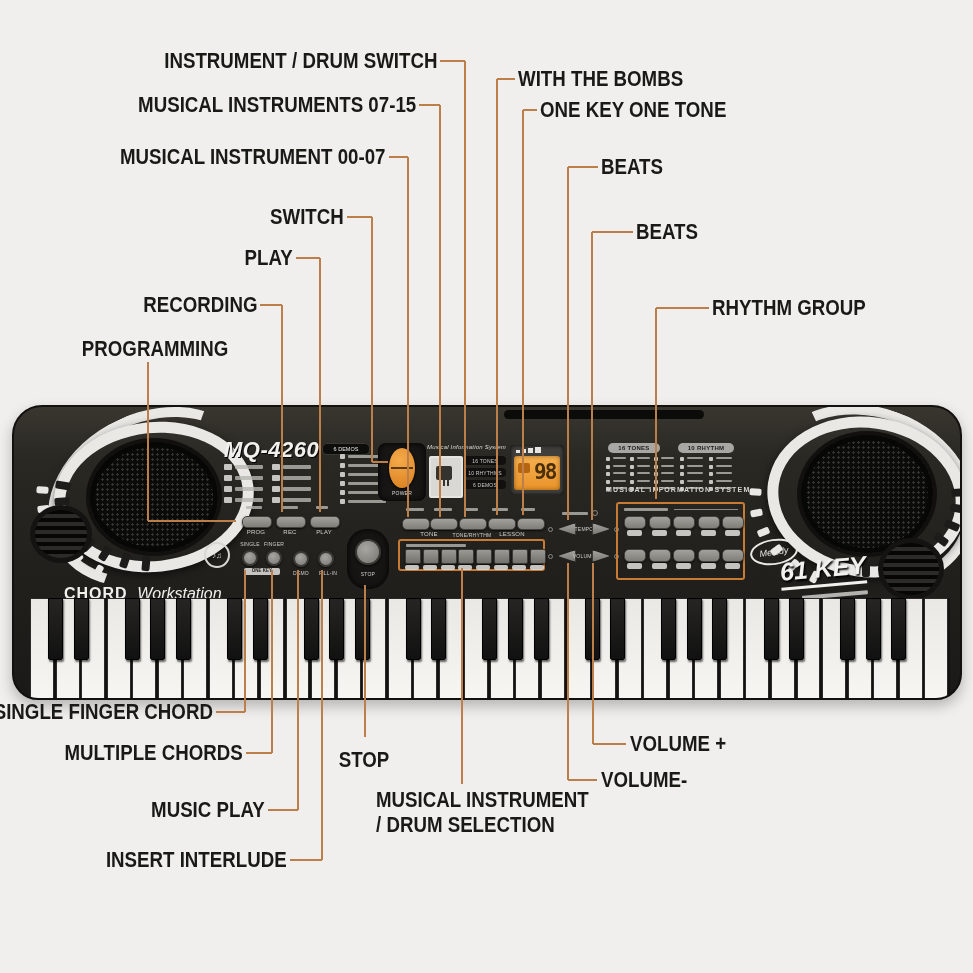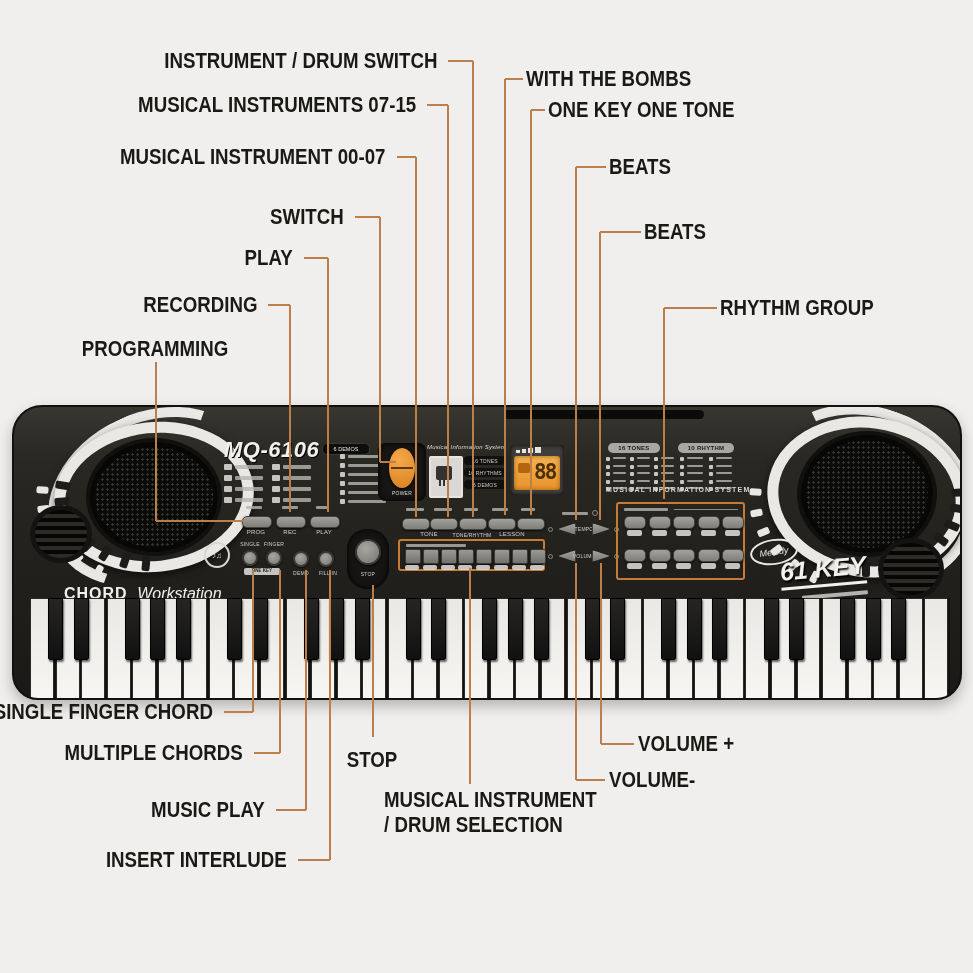--- a/index.html
+++ b/index.html
@@ -33,21 +33,21 @@
   .t5{font-size:5px;color:#cfcecb;letter-spacing:.2px;white-space:nowrap;}
   .t6{font-size:6px;color:#cfcecb;letter-spacing:.2px;white-space:nowrap;}
   .tc{text-align:center;}
   .fauxbar{background:#b7b6b2;opacity:.8;border-radius:1px;}
   .fauxicon{background:#d8d7d3;opacity:.9;border-radius:1px;}
   .arrow{background:linear-gradient(180deg,#a3a19c,#7b7974);border:1px solid #3c3a36;box-sizing:border-box;}
   .aL{clip-path:polygon(0 50%,100% 0,100% 100%);}
   .aR{clip-path:polygon(100% 50%,0 0,0 100%);}
   .dotc{border:1px solid #8a8884;border-radius:50%;box-sizing:border-box;}
   
-  #callouts{position:absolute;inset:0;z-index:10;margin-left:8px;}
+  #callouts{position:absolute;inset:0;z-index:10;}
   .callout{position:absolute;font-weight:700;font-size:22px;color:#191916;white-space:nowrap;
            font-family:"Liberation Sans",sans-serif;line-height:1.12;}
   .cl{position:absolute;background:#bc7f49;}
   
   #lcdScreen{background:linear-gradient(180deg,#f5b050,#e8932a);border-radius:3px;
              box-shadow:inset 0 0 4px rgba(90,50,0,.6);}
   .lcdnum{font-family:"DejaVu Sans Mono",monospace;font-weight:700;color:#4a2f08;font-size:21px;letter-spacing:-2px;}
   .hdrpill{background:#a8a7a3;border-radius:5px;color:#1c1b19;font-weight:700;font-size:6px;
            display:flex;align-items:center;justify-content:center;letter-spacing:.3px;}
 </style>
@@ -94,21 +94,21 @@
         <div class="abs" style="left: 43.9px; top: 153.5px; width: 7px; height: 12px; background: rgb(233, 232, 229); transform: rotate(208deg); border-radius: 2px;"></div>
         <div class="abs" style="left: 23px; top: 141.9px; width: 7px; height: 12px; background: rgb(233, 232, 229); transform: rotate(221deg); border-radius: 2px;"></div>
         <div class="abs" style="left: 5.9px; top: 126.9px; width: 7px; height: 12px; background: rgb(233, 232, 229); transform: rotate(234deg); border-radius: 2px;"></div>
         <div class="abs" style="left: -6.6px; top: 109.2px; width: 7px; height: 12px; background: rgb(233, 232, 229); transform: rotate(247deg); border-radius: 2px;"></div>
         <div class="abs" style="left: -13.8px; top: 89.6px; width: 7px; height: 12px; background: rgb(233, 232, 229); transform: rotate(260deg); border-radius: 2px;"></div>
         <div class="abs" style="left: -15.3px; top: 69.3px; width: 7px; height: 12px; background: rgb(233, 232, 229); transform: rotate(273deg); border-radius: 2px;"></div>
       </div>
     <div class="vent" style="left:16px;top:98px;width:62px;height:58px;"></div>
     <div class="vent" style="left:864px;top:131px;width:66px;height:62px;"></div>
 
-    <div class="abs" style="left:210px;top:30px;font-size:22px;font-weight:900;font-style:italic;color:#f2f1ee;letter-spacing:.5px;text-shadow:1px 1px 0 #000;">MQ-6106</div>
+    <div class="abs" style="left:210px;top:30px;font-size:22px;font-weight:900;font-style:italic;color:#f2f1ee;letter-spacing:.5px;text-shadow:1px 1px 0 #000;">MQ-4260</div>
     <div class="abs" style="left:308px;top:36px;width:46px;height:10px;background:#0d0d0c;border:1px solid #3a3936;border-radius:5px;color:#e8e7e4;font-size:5.5px;display:flex;align-items:center;justify-content:center;">6 DEMOS</div>
 
     <div class="abs" id="instrList" style="left:210px;top:55px;width:100px;height:46px;">
         <div class="abs" style="left: 0px; top: 2px; width: 48px; height: 6px;">
           <div class="abs fauxicon" style="left: 0px; top: 0px; width: 8px; height: 6px;"></div>
           <div class="abs fauxbar" style="left: 11px; top: 1px; width: 28px; height: 4px;"></div>
         </div>
         <div class="abs" style="left: 0px; top: 13px; width: 48px; height: 6px;">
           <div class="abs fauxicon" style="left: 0px; top: 0px; width: 8px; height: 6px;"></div>
           <div class="abs fauxbar" style="left: 11px; top: 1px; width: 28px; height: 4px;"></div>
@@ -183,21 +183,21 @@
       <div class="abs t5" style="left:0;top:24px;width:42px;height:9px;background:#11100f;border-radius:4px;display:flex;align-items:center;justify-content:center;">6 DEMOS</div>
     </div>
 
     <div class="abs" style="left:496px;top:38px;width:54px;height:50px;background:#413f3c;border-radius:4px;box-shadow:inset 0 0 4px #000;">
       <div class="abs" style="left:6px;top:5px;width:4px;height:3px;background:#e6e5e2;"></div>
       <div class="abs" style="left:12px;top:4px;width:4px;height:4px;background:#e6e5e2;"></div>
       <div class="abs" style="left:18px;top:3px;width:5px;height:5px;background:#e6e5e2;"></div>
       <div class="abs" style="left:25px;top:2px;width:6px;height:6px;background:#e6e5e2;"></div>
       <div class="abs" id="lcdScreen" style="left:4px;top:11px;width:46px;height:34px;">
         <div class="abs" style="left:4px;top:7px;width:12px;height:10px;background:#b5650f;border-radius:2px;"></div>
-        <div class="abs lcdnum" style="left:20px;top:4px;">88</div>
+        <div class="abs lcdnum" style="left:20px;top:4px;">98</div>
       </div>
     </div>
 
     <div class="abs hdrpill" style="left:594px;top:36px;width:52px;height:10px;">16 TONES</div>
     <div class="abs hdrpill" style="left:664px;top:36px;width:56px;height:10px;">10 RHYTHM</div>
     <div class="abs" id="toneList" style="left:592px;top:48px;width:70px;height:40px;">
         <div class="abs" style="left: 0px; top: 2px; width: 24px; height: 4px;">
           <div class="abs fauxicon" style="left: 0px; top: 0px; width: 4px; height: 4px;"></div>
           <div class="abs fauxbar" style="left: 7px; top: 0px; width: 13px; height: 2px;"></div>
         </div>

